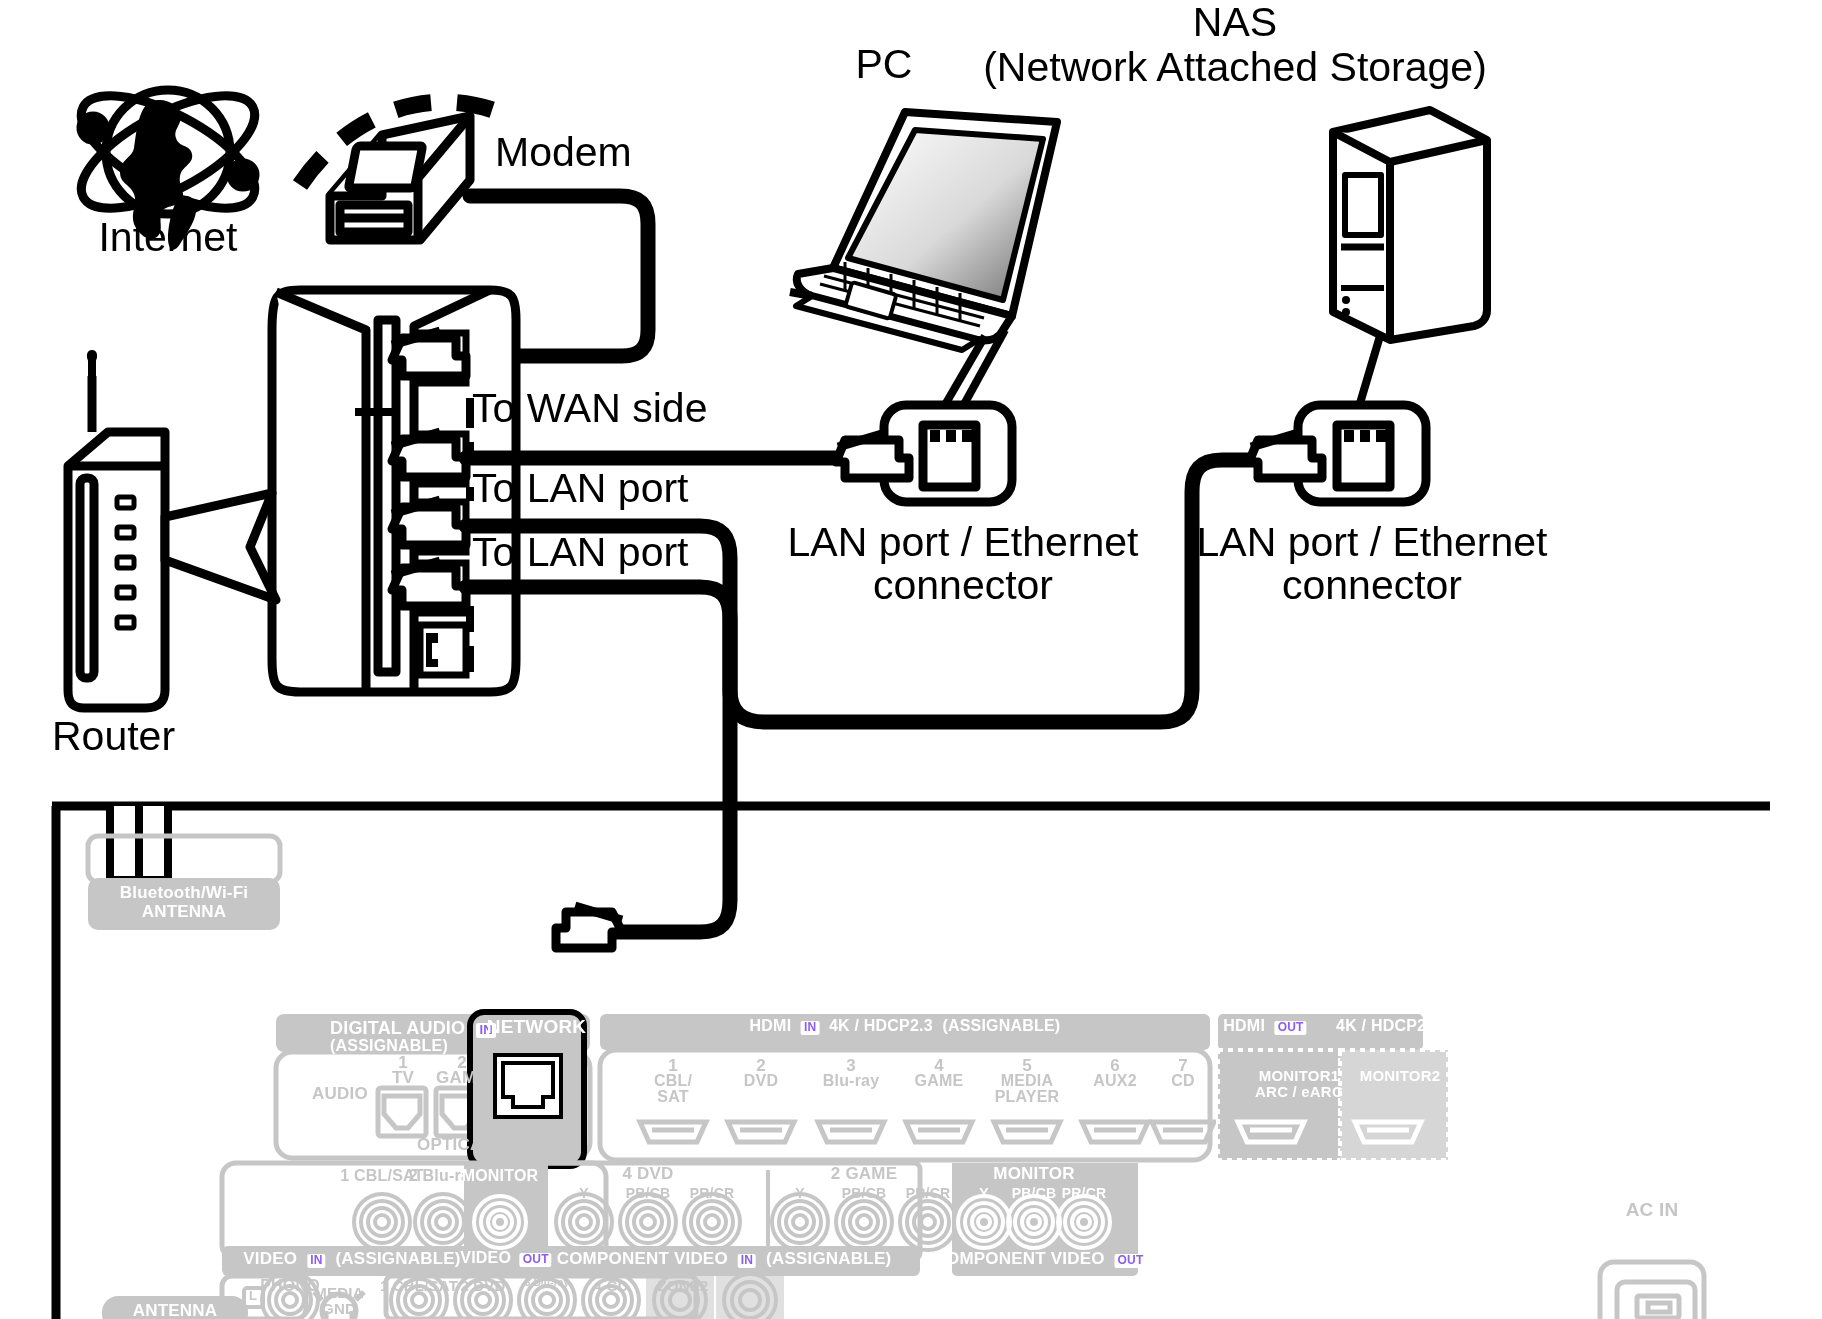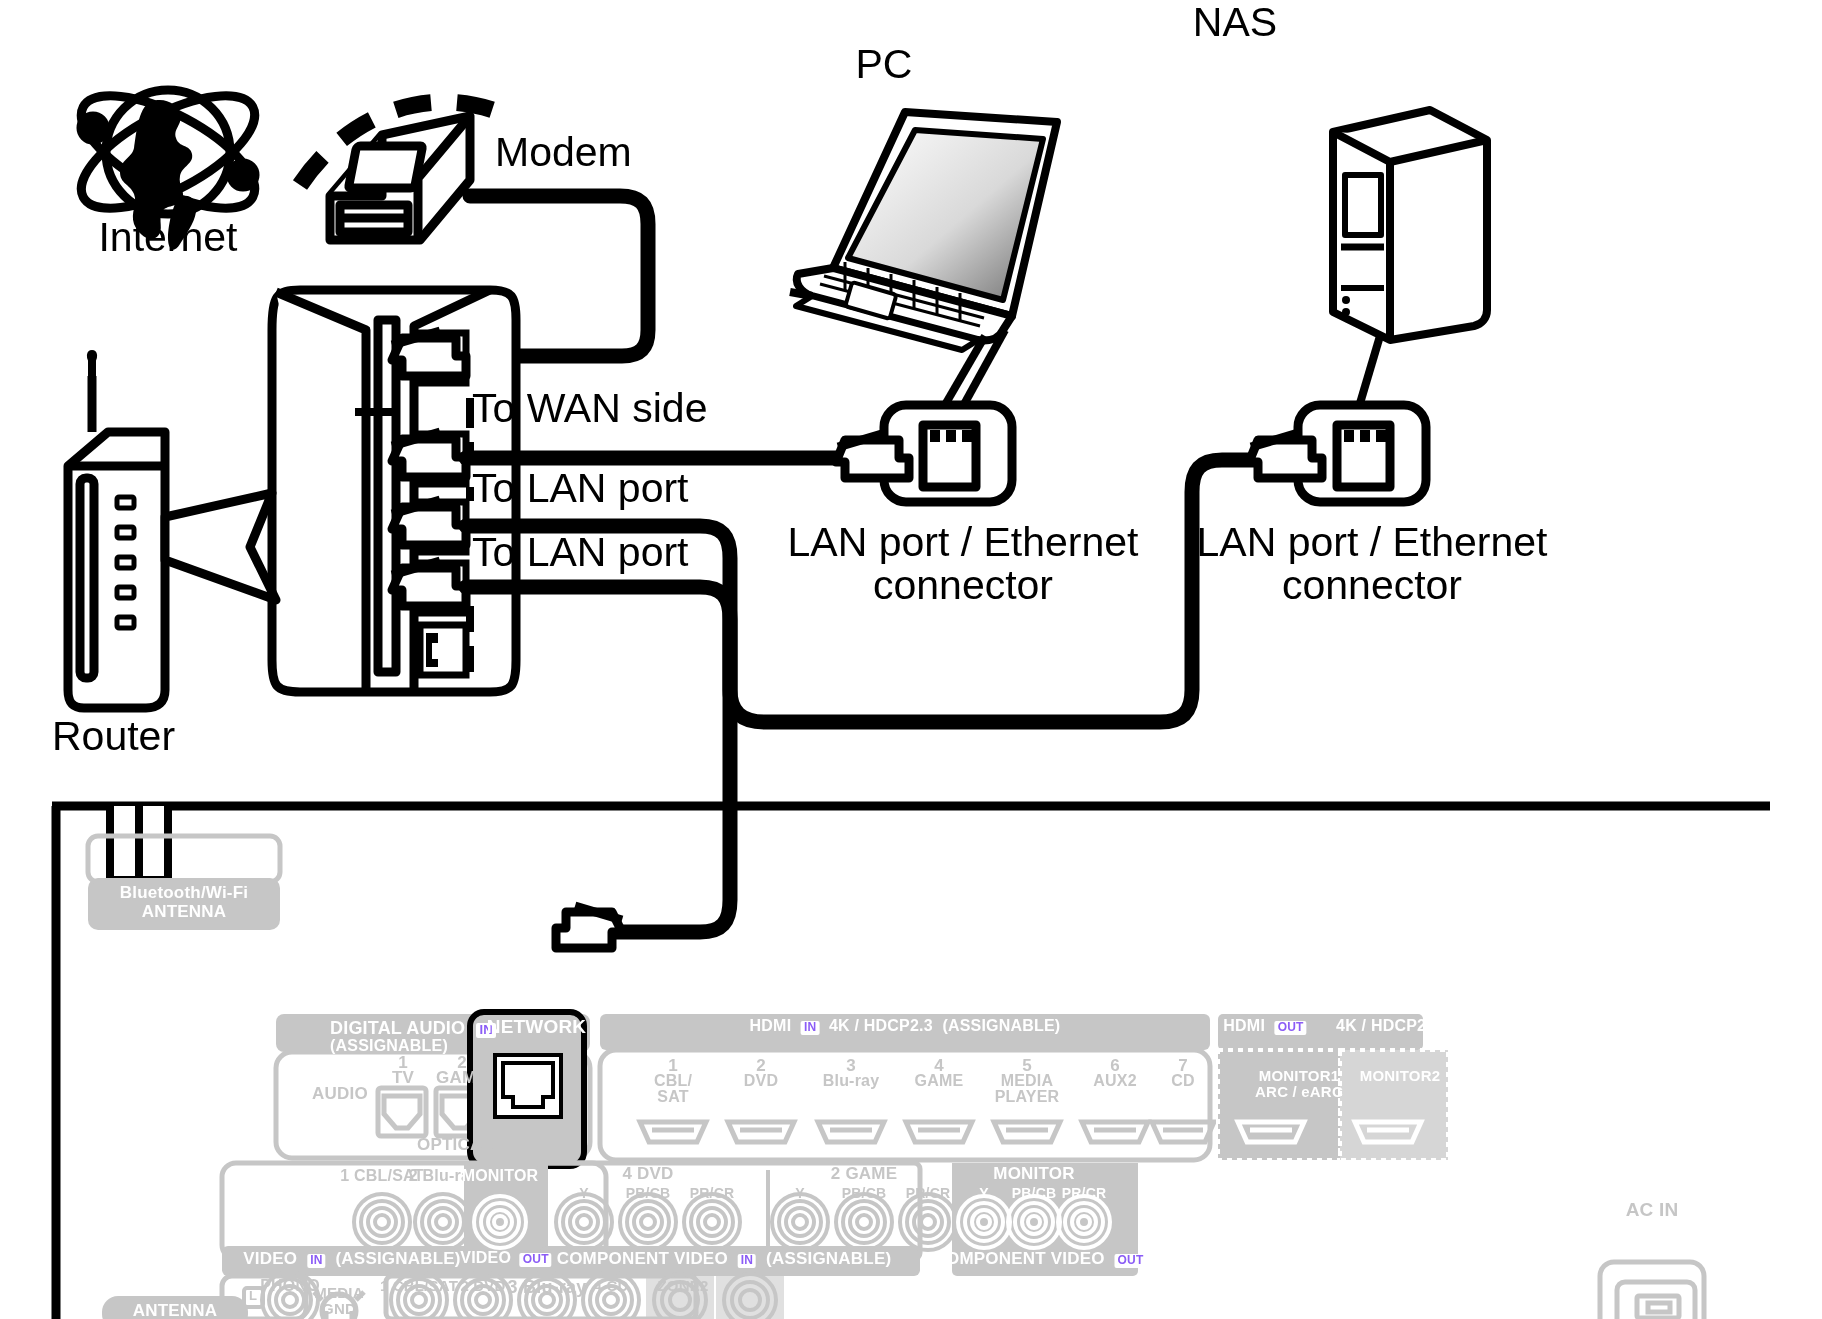--- a/index.html
+++ b/index.html
@@ -415,20 +415,21 @@
       <rect x="1637" y="1296" width="42" height="22" rx="2"></rect>
       <rect x="1648" y="1303" width="22" height="9"></rect>
     </g>
   </g>
 </svg>
 
 <div class="lbl big c" style="left:168px;top:215px;">Internet</div>
 <div class="lbl big" style="left:495px;top:130px;">Modem</div>
 <div class="lbl big c" style="left:884px;top:42px;">PC</div>
 <div class="lbl big c" style="left:1235px;top:0px;">NAS</div>
+<div class="lbl big c" style="left:1235px;top:45px;">(Network Attached Storage)</div>
 <div class="lbl big" style="left:472px;top:386px;">To WAN side</div>
 <div class="lbl big" style="left:472px;top:466px;">To LAN port</div>
 <div class="lbl big" style="left:472px;top:530px;">To LAN port</div>
 <div class="lbl big" style="left:52px;top:714px;">Router</div>
 <div class="lbl big c" style="left:963px;top:520px;">LAN port / Ethernet</div>
 <div class="lbl big c" style="left:963px;top:563px;">connector</div>
 <div class="lbl big c" style="left:1372px;top:520px;">LAN port / Ethernet</div>
 <div class="lbl big c" style="left:1372px;top:563px;">connector</div>
 
 <div class="pnl-txt w" style="left:184px;top:884px;font-size:17px;">Bluetooth/Wi-Fi</div>
@@ -516,19 +517,19 @@
   <span>COMPONENT VIDEO</span>
   <span class="tag w" style="font-size:12px;margin-left:5px;">OUT</span>
 </div>
 
 <div class="pnl-txt" style="left:290px;top:1278px;font-size:16px;">PHONO</div>
 <div class="pnl-txt" style="left:253px;top:1289px;font-size:13px;">L</div>
 <div class="pnl-txt" style="left:339px;top:1285px;font-size:15px;">MEDIA</div>
 <div class="pnl-txt" style="left:339px;top:1301px;font-size:15px;">GND</div>
 <div class="pnl-txt" style="left:419px;top:1278px;font-size:15px;">1 CBL/SAT</div>
 <div class="pnl-txt" style="left:483px;top:1278px;font-size:15px;">2 DVD</div>
-<div class="pnl-txt" style="left:547px;top:1278px;font-size:18px;">3 Blu-ray</div>
+<div class="pnl-txt" style="left:547px;top:1278px;font-size:10px;">3 Blu-ray</div>
 <div class="pnl-txt" style="left:611px;top:1278px;font-size:15px;text-align:right;">4 CD</div>
 <div class="pnl-txt" style="left:683px;top:1278px;font-size:15px;">ZONE2</div>
 
 <div class="pnl-txt" style="left:1652px;top:1200px;font-size:19px;">AC IN</div>
 
 </div>
 
 </body></html>

